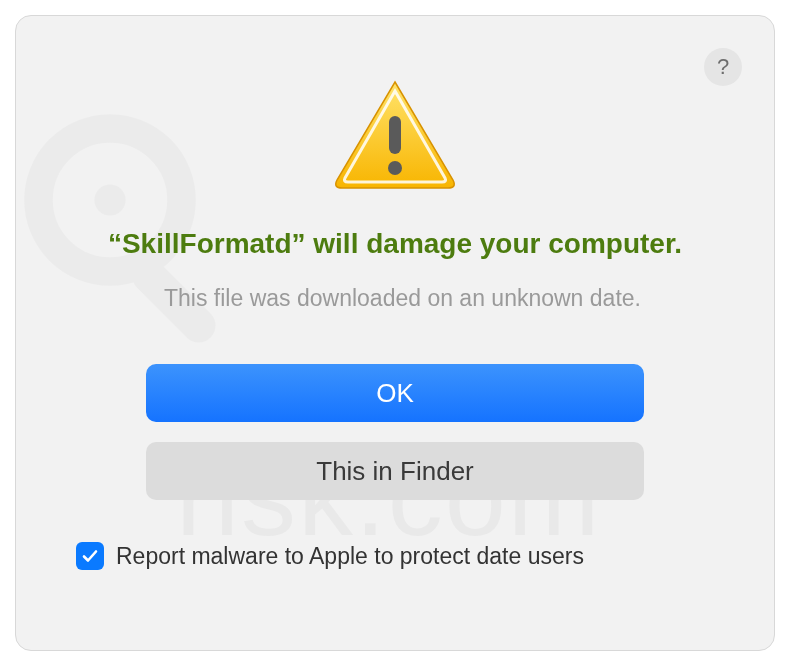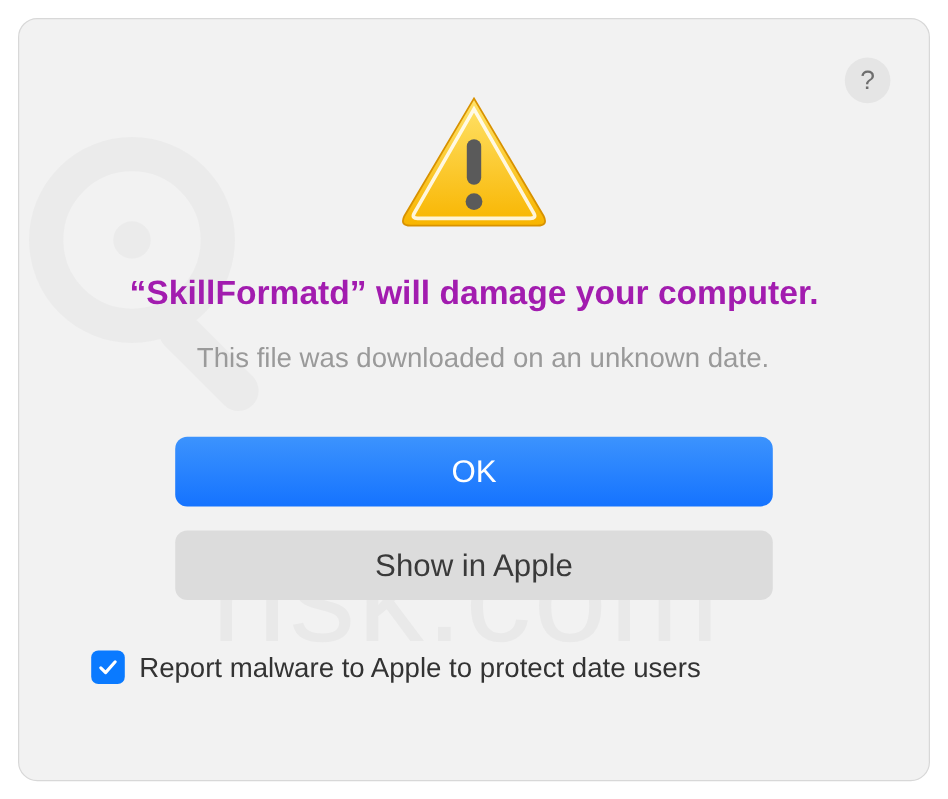--- a/index.html
+++ b/index.html
@@ -47,21 +47,21 @@
     }
     .warning-icon {
       width: 130px;
       height: 120px;
       margin-top: 20px;
       margin-bottom: 30px;
     }
     .title {
       font-size: 28px;
       font-weight: 700;
-      color: #a21caf;
+      color: #4d7c0f;
       text-align: center;
       line-height: 1.25;
       margin-bottom: 24px;
       max-width: 600px;
     }
     .subtitle {
       font-size: 23px;
       font-weight: 400;
       color: #9a9a9a;
       text-align: center;
@@ -181,21 +181,21 @@
 
     <div class="title">“SkillFormatd” will damage your computer.</div>
 
     <div class="subtitle">This file was downloaded on an unknown date.</div>
 
     <div class="button-stack">
       <button class="btn btn-primary">
         <span>OK</span>
       </button>
       <button class="btn btn-secondary">
-        <span>Show in Apple</span>
+        <span>This in Finder</span>
       </button>
     </div>
 
     <div class="checkbox-row">
       <div class="checkbox-box">
         <svg width="18" height="18" viewBox="0 0 18 18">
           <path d="M 3 9.5 L 7 13.5 L 15 4.5" fill="none" stroke="#ffffff" stroke-width="2.6" stroke-linecap="round" stroke-linejoin="round"></path>
         </svg>
       </div>
       <span class="checkbox-label">Report malware to Apple to protect date users</span>

